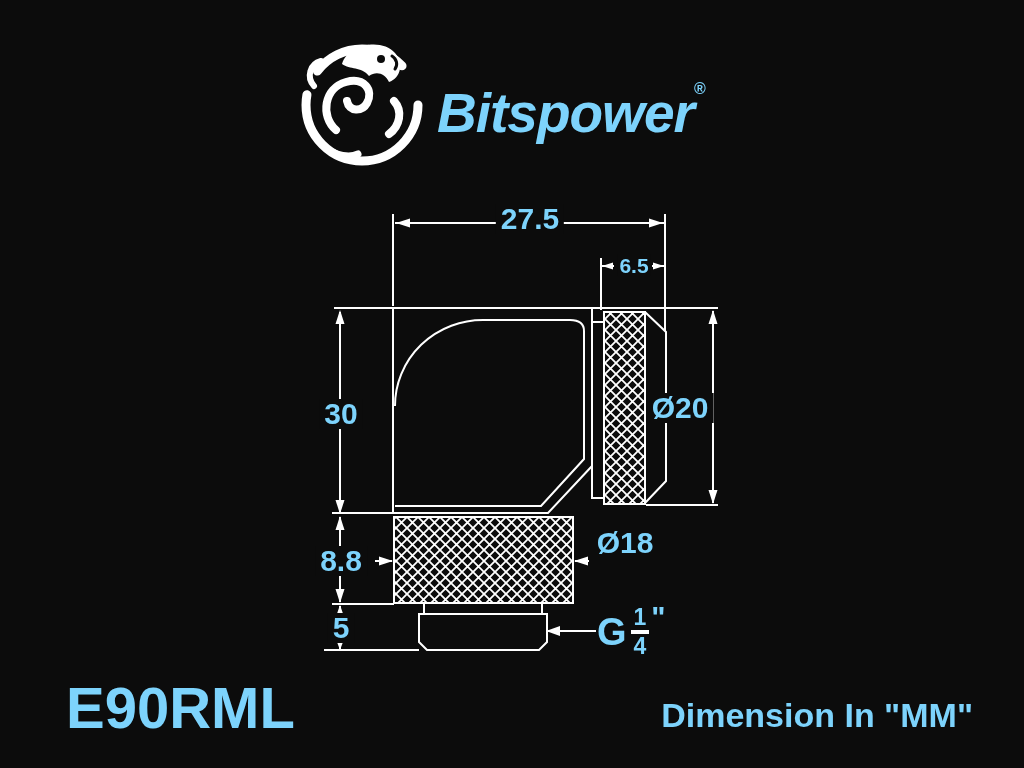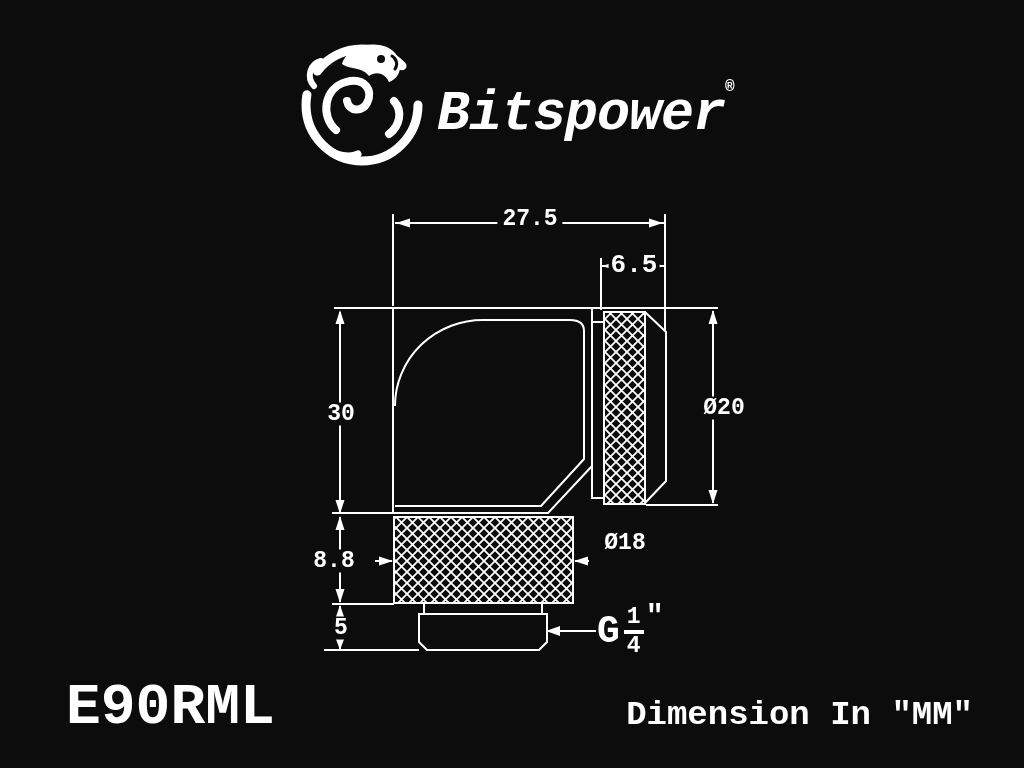--- a/index.html
+++ b/index.html
@@ -1,24 +1,24 @@
 <!DOCTYPE html>
 <html><head>
 <meta charset="utf-8">
 <style>
   html,body{margin:0;padding:0;background:#000;}
   .stage{
     position:relative;width:1024px;height:768px;overflow:hidden;
-    background:#0c0c0c;color:#ffffff;
-    font-family:Liberation Mono, monospace;
+    background:#0c0c0c;color:#7dd3fc;
+    font-family:Liberation Sans, sans-serif;
   }
   .stage svg{position:absolute;left:0;top:0;}
   .label{
     position:absolute;transform:translate(-50%,-50%);
-    font-weight:bold;font-size:23px;line-height:1;letter-spacing:0;
+    font-weight:bold;font-size:30px;line-height:1;letter-spacing:0;
     background:#0c0c0c;padding:0 5px;white-space:nowrap;
   }
   .label.nobg{background:transparent;padding:0;}
   .brand-text{
     position:absolute;left:437px;top:112px;transform:translateY(-50%);
     font-weight:bold;font-style:italic;font-size:55px;letter-spacing:-1px;
     white-space:nowrap;
   }
   .brand-text sup{font-size:16px;font-style:normal;vertical-align:38px;letter-spacing:0;}
   .g-label{
@@ -122,24 +122,24 @@
       <polygon points="340,650 335.5,638 344.5,638"></polygon>
       <polygon points="713,310 708.5,324 717.5,324"></polygon>
       <polygon points="713,504 708.5,490 717.5,490"></polygon>
       <polygon points="393,561 379,556.5 379,565.5"></polygon>
       <polygon points="574,561 588,556.5 588,565.5"></polygon>
       <polygon points="546,631 560,626 560,636"></polygon>
     </g>
   </svg>
 
   <div class="label" style="left:530px;top:219px;">27.5</div>
-  <div class="label" style="left:634px;top:265px;font-size:26px;padding:0 2px;">6.5</div>
+  <div class="label" style="left:634px;top:265px;font-size:21px;padding:0 2px;">6.5</div>
   <div class="label" style="left:341px;top:414px;">30</div>
-  <div class="label" style="left:724px;top:408px;">Ø20</div>
-  <div class="label" style="left:334px;top:561px;text-align:center;">8.8</div>
+  <div class="label" style="left:680px;top:408px;">Ø20</div>
+  <div class="label" style="left:341px;top:561px;text-align:center;">8.8</div>
   <div class="label nobg" style="left:625px;top:543px;">Ø18</div>
   <div class="label" style="left:341px;top:628px;">5</div>
 
   <div class="g-label">
     <span class="g-prefix">G</span>
     <span class="frac">
       <span class="num">1</span>
       <span class="den">4</span>
     </span>
     <span class="g-suffix">"</span>

